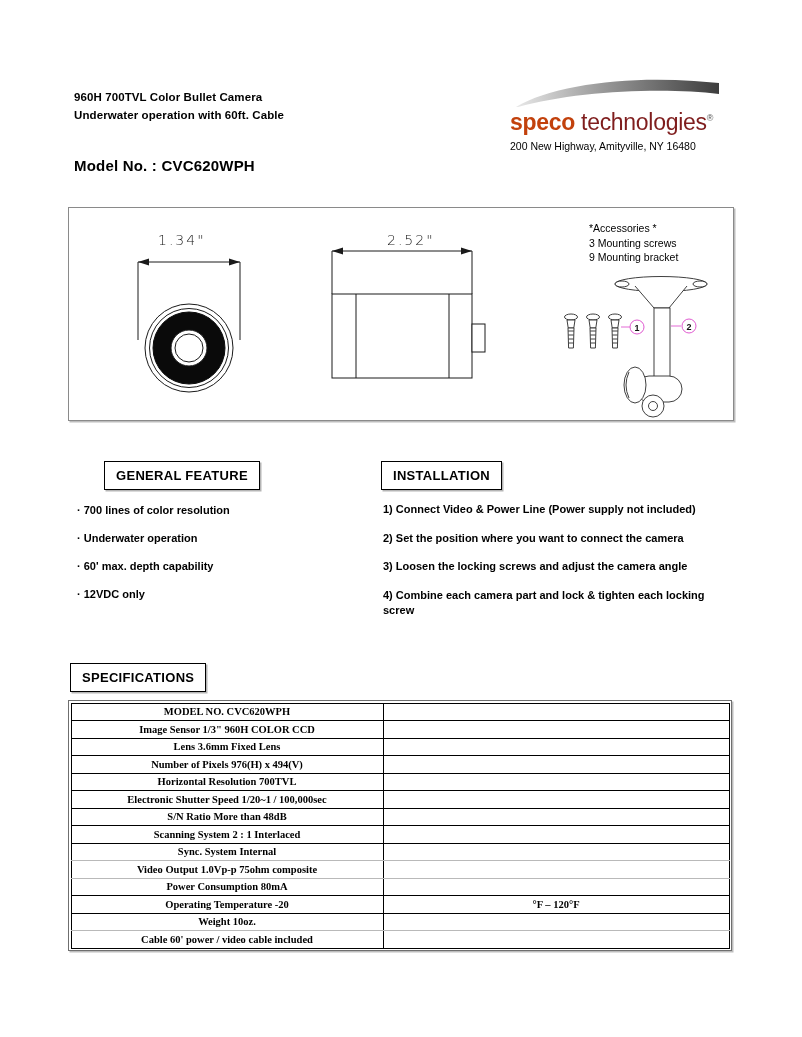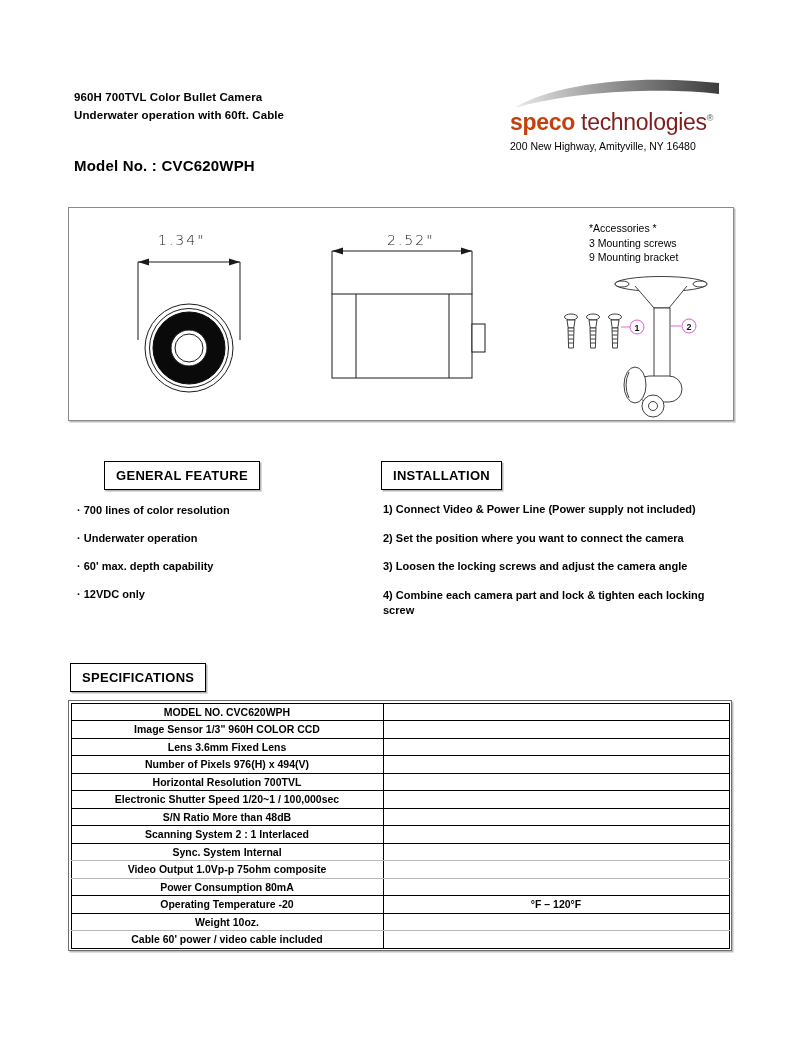--- a/index.html
+++ b/index.html
@@ -55,21 +55,21 @@
   #inst-box{left:381px;top:461px;}
   #spec-box{left:70px;top:663px;}
 
   
   #gf-list{left:77px;top:502px;width:300px;}
   #gf-list .item{font-size:11px;font-weight:bold;line-height:16px;margin-bottom:12px;}
   #inst-list{left:383px;top:502px;width:352px;}
   #inst-list .item{font-size:11px;font-weight:bold;line-height:15.5px;margin-bottom:13px;}
 
   
-  #spec-table-wrap{left:68px;top:700px;width:664px;}
+  #spec-table-wrap{left:68px;top:700px;width:664px;font-family:Liberation Serif, serif;}
   #spec-outer{
     border:1.2px solid #6f6f6f;padding:1.5px;background:#fff;
     box-shadow:1.5px 1.5px 0 0 #bdbdbd;
   }
   table.spec{border-collapse:collapse;width:100%;table-layout:fixed;}
   table.spec td{
     height:16.5px;padding:0;font-size:10.5px;font-weight:bold;
     border:1px solid #000;overflow:visible;white-space:nowrap;
   }
   table.spec td.lbl{width:312px;text-align:center;position:relative;}

